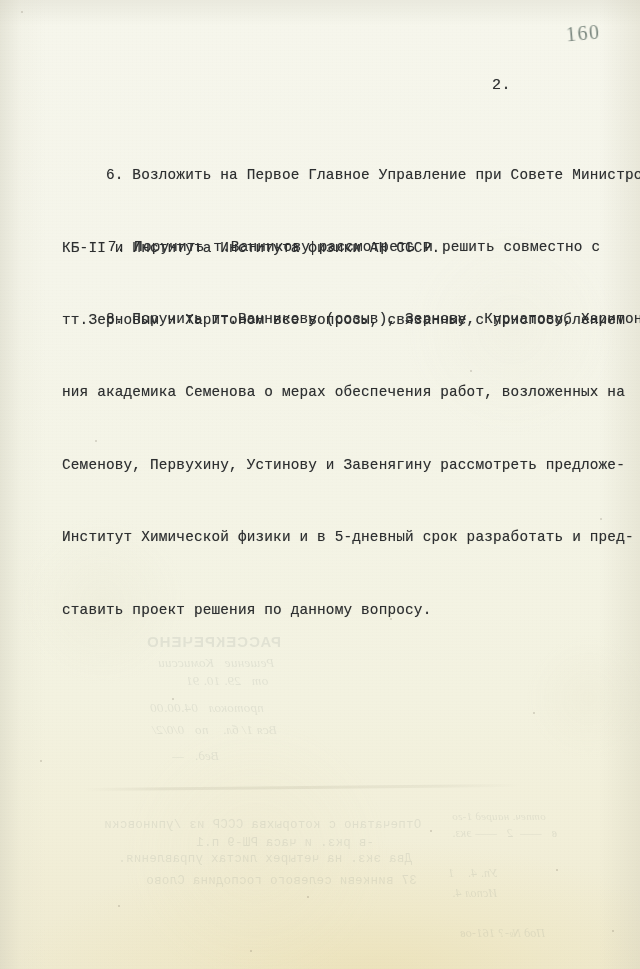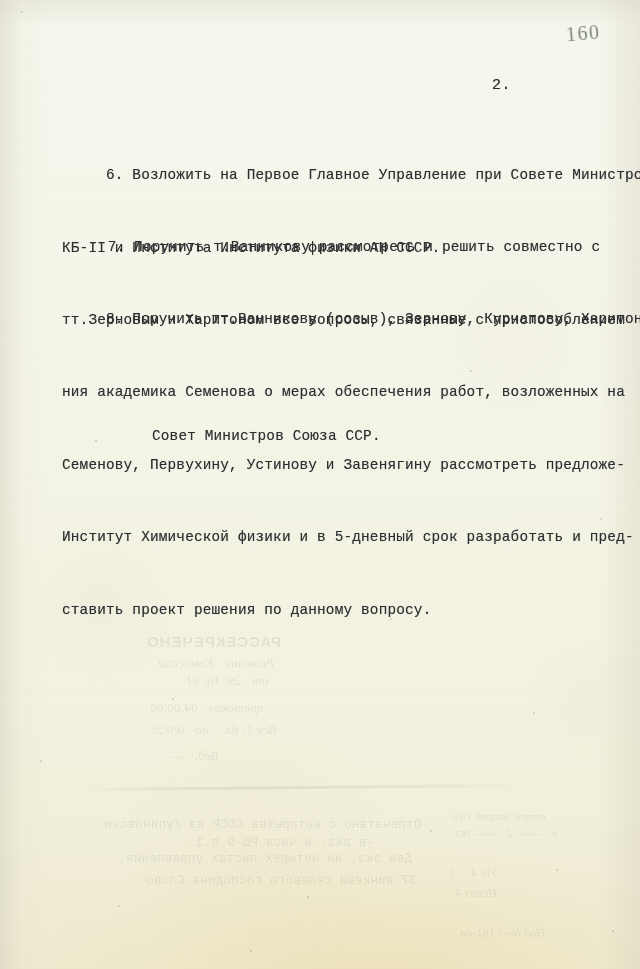--- a/index.html
+++ b/index.html
@@ -223,21 +223,20 @@
     </div>
 
     <div class="typed para" id="para-8">
       <span class="line">     8. Поручить тт.Ванникову (созыв), Зернову, Курчатову, Харитону,</span>
       <span class="line">ния академика Семенова о мерах обеспечения работ, возложенных на</span>
       <span class="line">Семенову, Первухину, Устинову и Завенягину рассмотреть предложе-</span>
       <span class="line">Институт Химической физики и в 5-дневный срок разработать и пред-</span>
       <span class="line">ставить проект решения по данному вопросу.</span>
     </div>
 
-    <div class="typed" id="closing-line">Совет Министров Союза ССР.</div>
   </div>
 
   <div id="speck-layer">
       <div class="speck" style="left: 21px; top: 11px; width: 2px; height: 2px;"></div>
       <div class="speck" style="left: 556px; top: 869px; width: 2px; height: 2px;"></div>
       <div class="speck" style="left: 430px; top: 830px; width: 2px; height: 2px;"></div>
       <div class="speck" style="left: 307px; top: 896px; width: 2px; height: 2px;"></div>
       <div class="speck" style="left: 118px; top: 905px; width: 2px; height: 2px;"></div>
       <div class="speck" style="left: 533px; top: 712px; width: 2px; height: 2px;"></div>
       <div class="speck" style="left: 172px; top: 698px; width: 2px; height: 2px;"></div>

